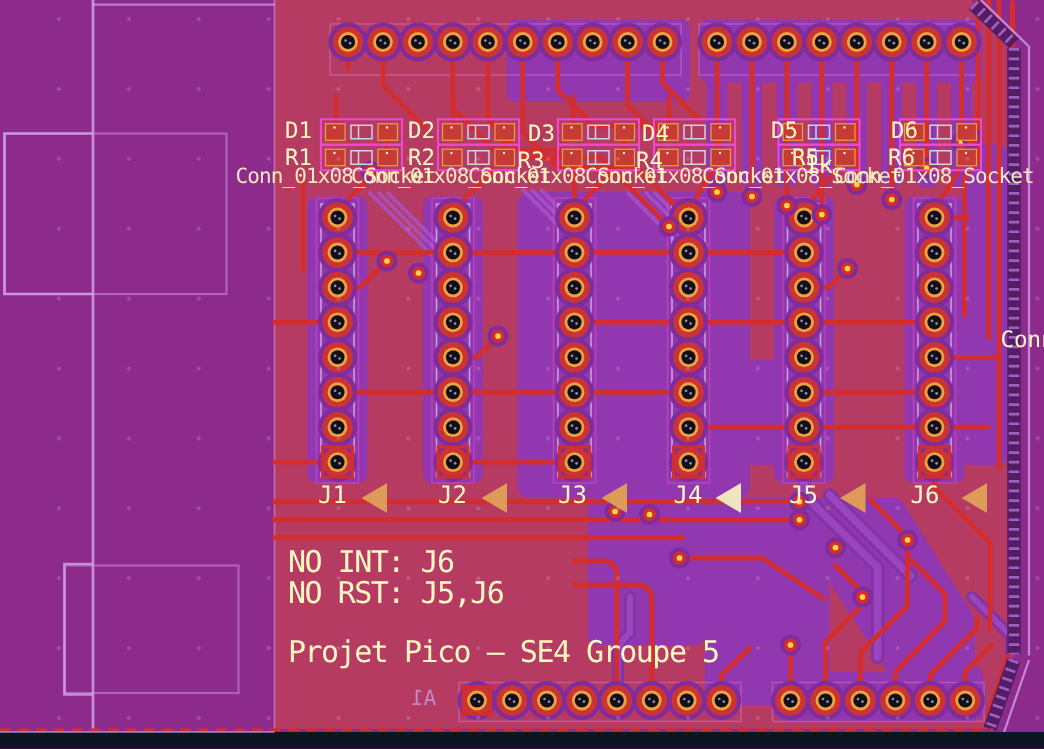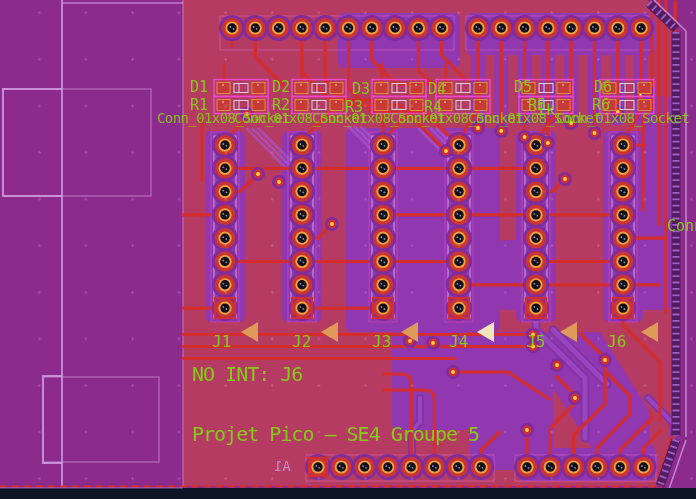--- a/index.html
+++ b/index.html
@@ -1,22 +1,22 @@
 <!DOCTYPE html>
 <html><head>
 <meta charset="utf-8">
 <style>
   html,body{margin:0;padding:0;background:#000;}
   #stage{position:relative;width:696px;height:499px;overflow:hidden;
          font-family:"DejaVu Sans Mono","Liberation Mono",monospace;background:#8d2b8d;}
   #pcb-svg{position:absolute;left:0;top:0;}
-  .silk{position:absolute;color:#84cc16;white-space:pre;line-height:1;pointer-events:none;}
+  .silk{position:absolute;color:#fef9c3;white-space:pre;line-height:1;pointer-events:none;}
   .conn{font-size:14px;letter-spacing:-0.6px;top:111px;opacity:.92;}
   .ref{font-size:15px;}
-  .jref{font-size:16px;top:322px;margin-top:12px;}
+  .jref{font-size:16px;top:322px;}
   .note{font-size:20px;left:192px;letter-spacing:-1px;}
   .lav{color:#c79ade;}
   #grid{position:absolute;left:0;top:0;width:696px;height:487px;pointer-events:none;opacity:.55;
         background-image:radial-gradient(rgba(238,208,246,.38) 1px, transparent 1.5px);
         background-size:46.6px 46.6px;background-position:16px 36px;}
 </style>
 </head>
 <body>
 
 <div id="stage">
@@ -857,18 +857,19 @@
   <span class="silk ref" style="left:592px;top:98px">R6</span>
 
   <span class="silk jref" style="left:212px">J1</span>
   <span class="silk jref" style="left:292px">J2</span>
   <span class="silk jref" style="left:372px">J3</span>
   <span class="silk jref" style="left:449px">J4</span>
   <span class="silk jref" style="left:526px">J5</span>
   <span class="silk jref" style="left:607px">J6</span>
 
   <span class="silk note" style="top:364px">NO INT: J6</span>
+  <span class="silk note" style="top:385px">NO RST: J5,J6</span>
   <span class="silk note" style="top:424px">Projet Pico – SE4 Groupe 5</span>
 
   <span class="silk" style="left:667px;top:219px;font-size:15px">Conn</span>
 
   <span class="silk lav" style="left:274px;top:459px;font-size:14px;transform:scaleX(-1);opacity:.8">A1</span>
 </div>
 
 </body></html>

